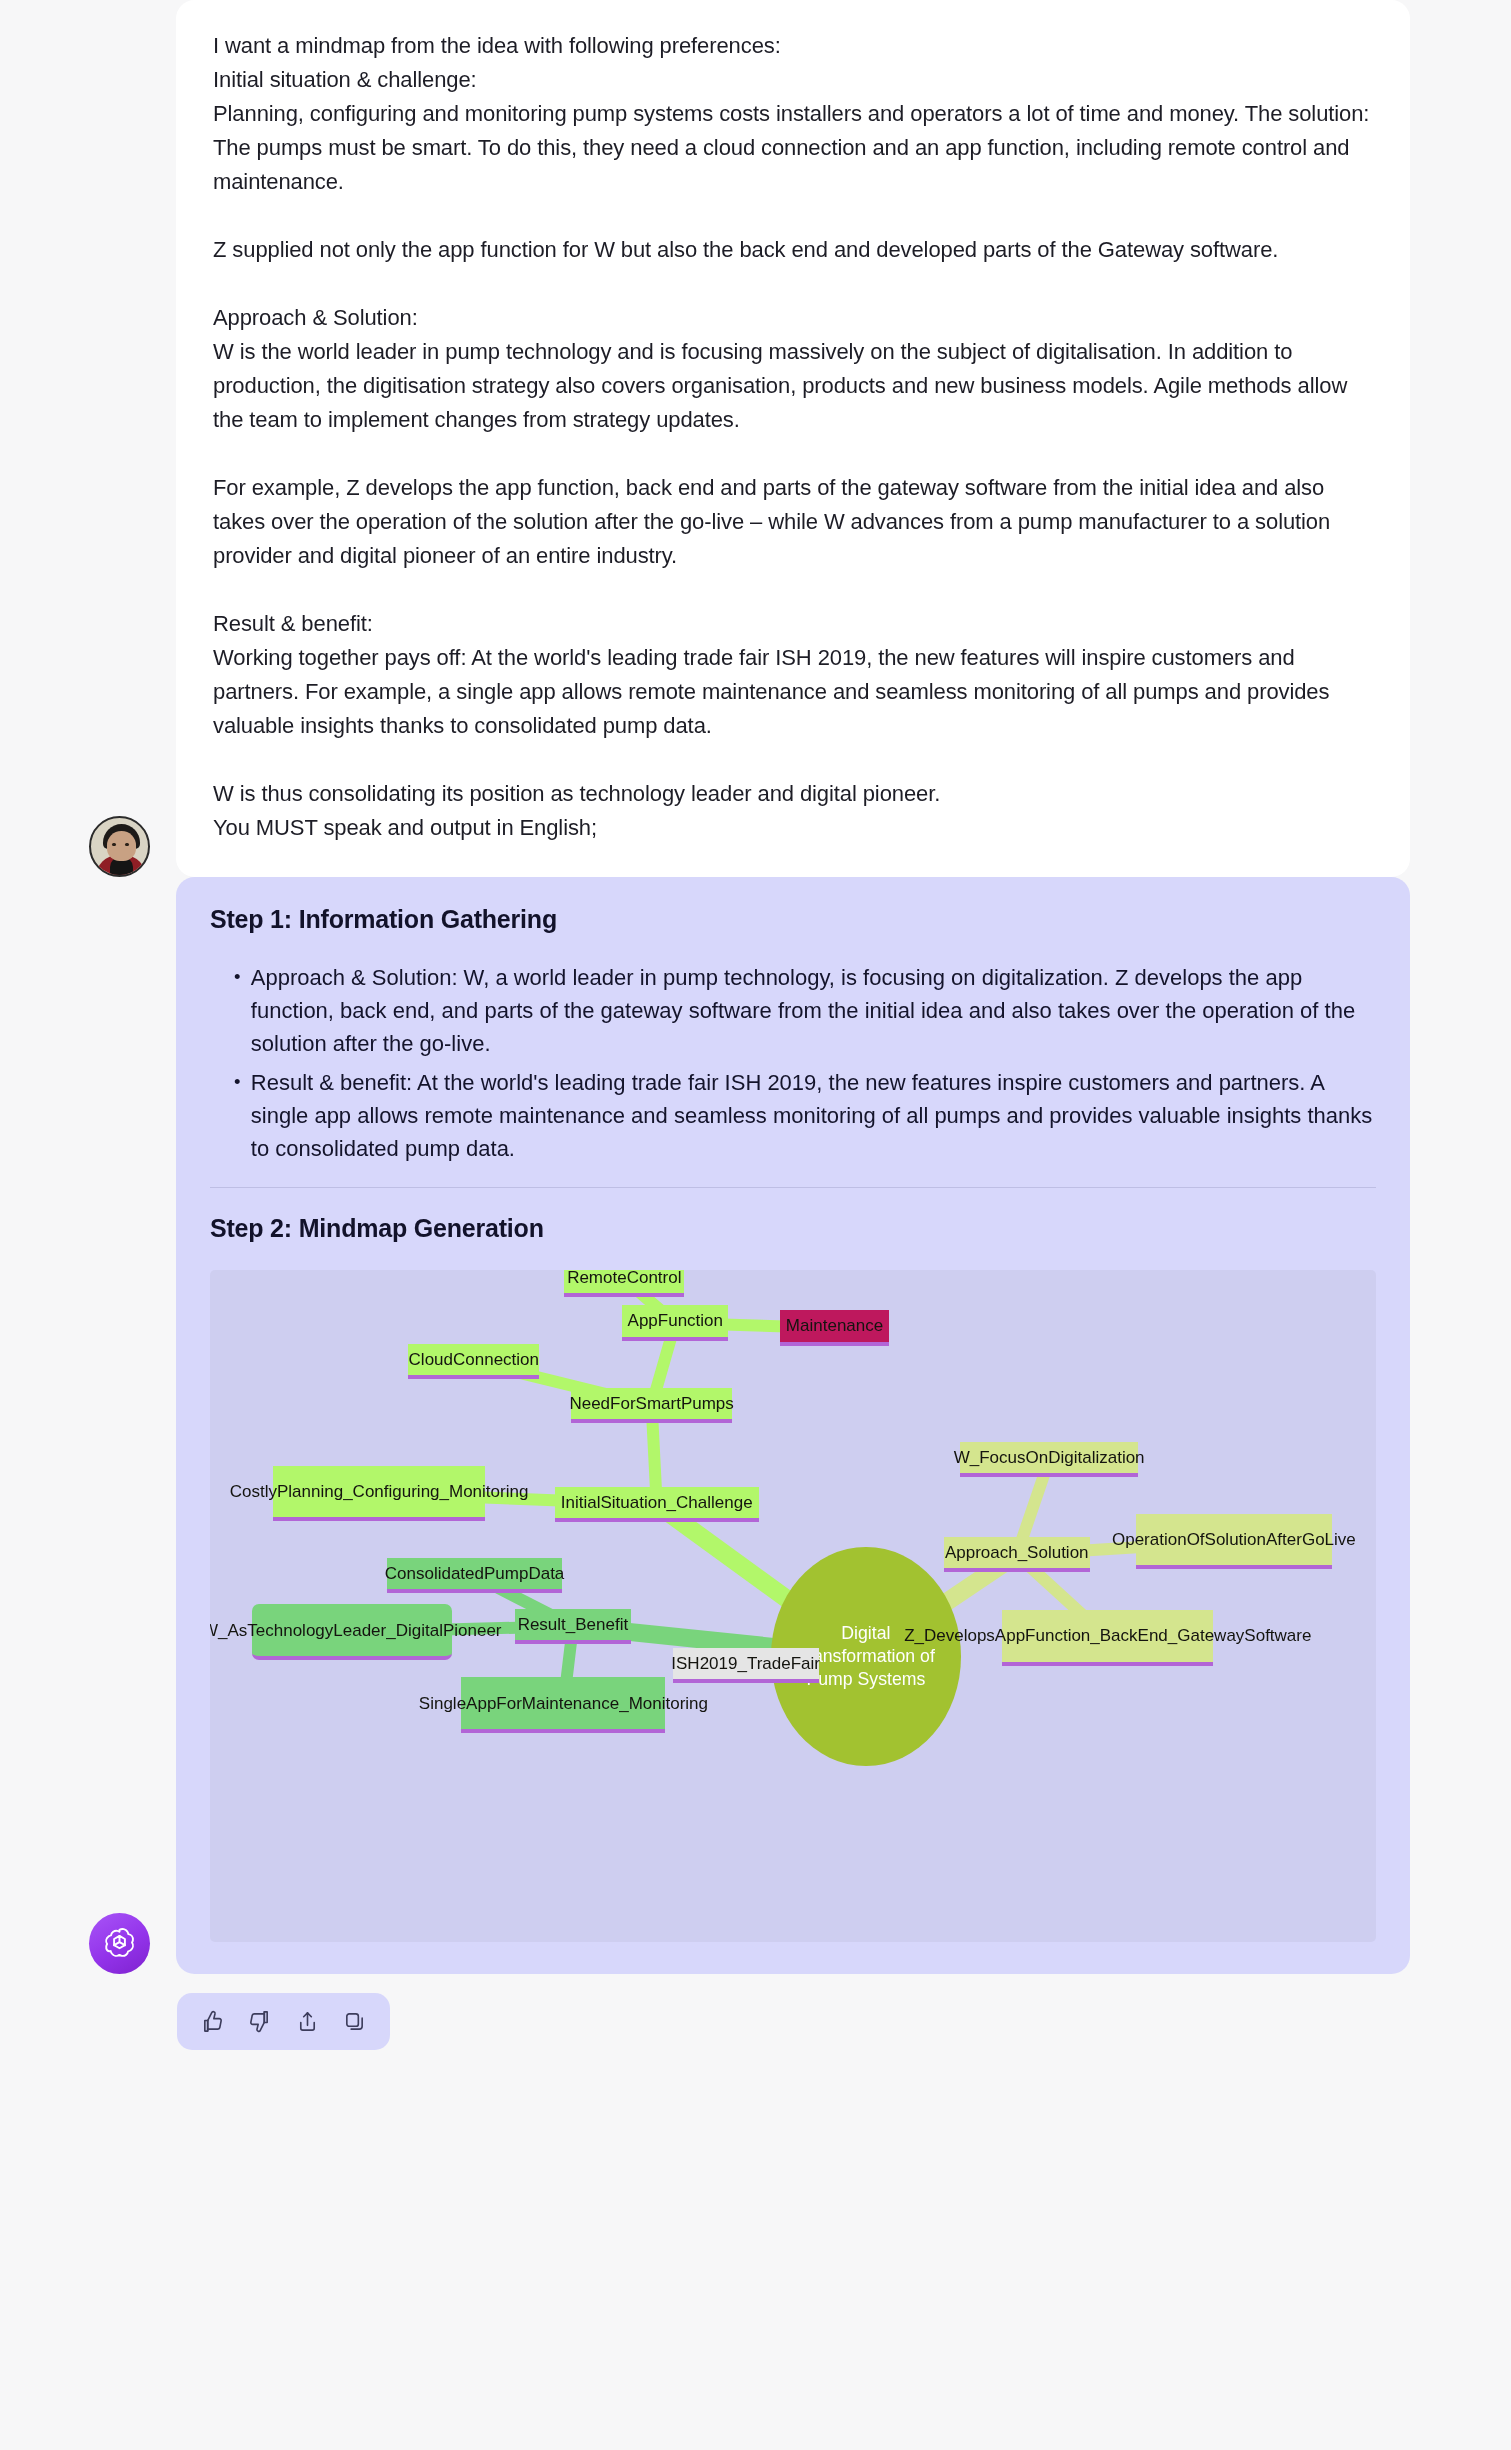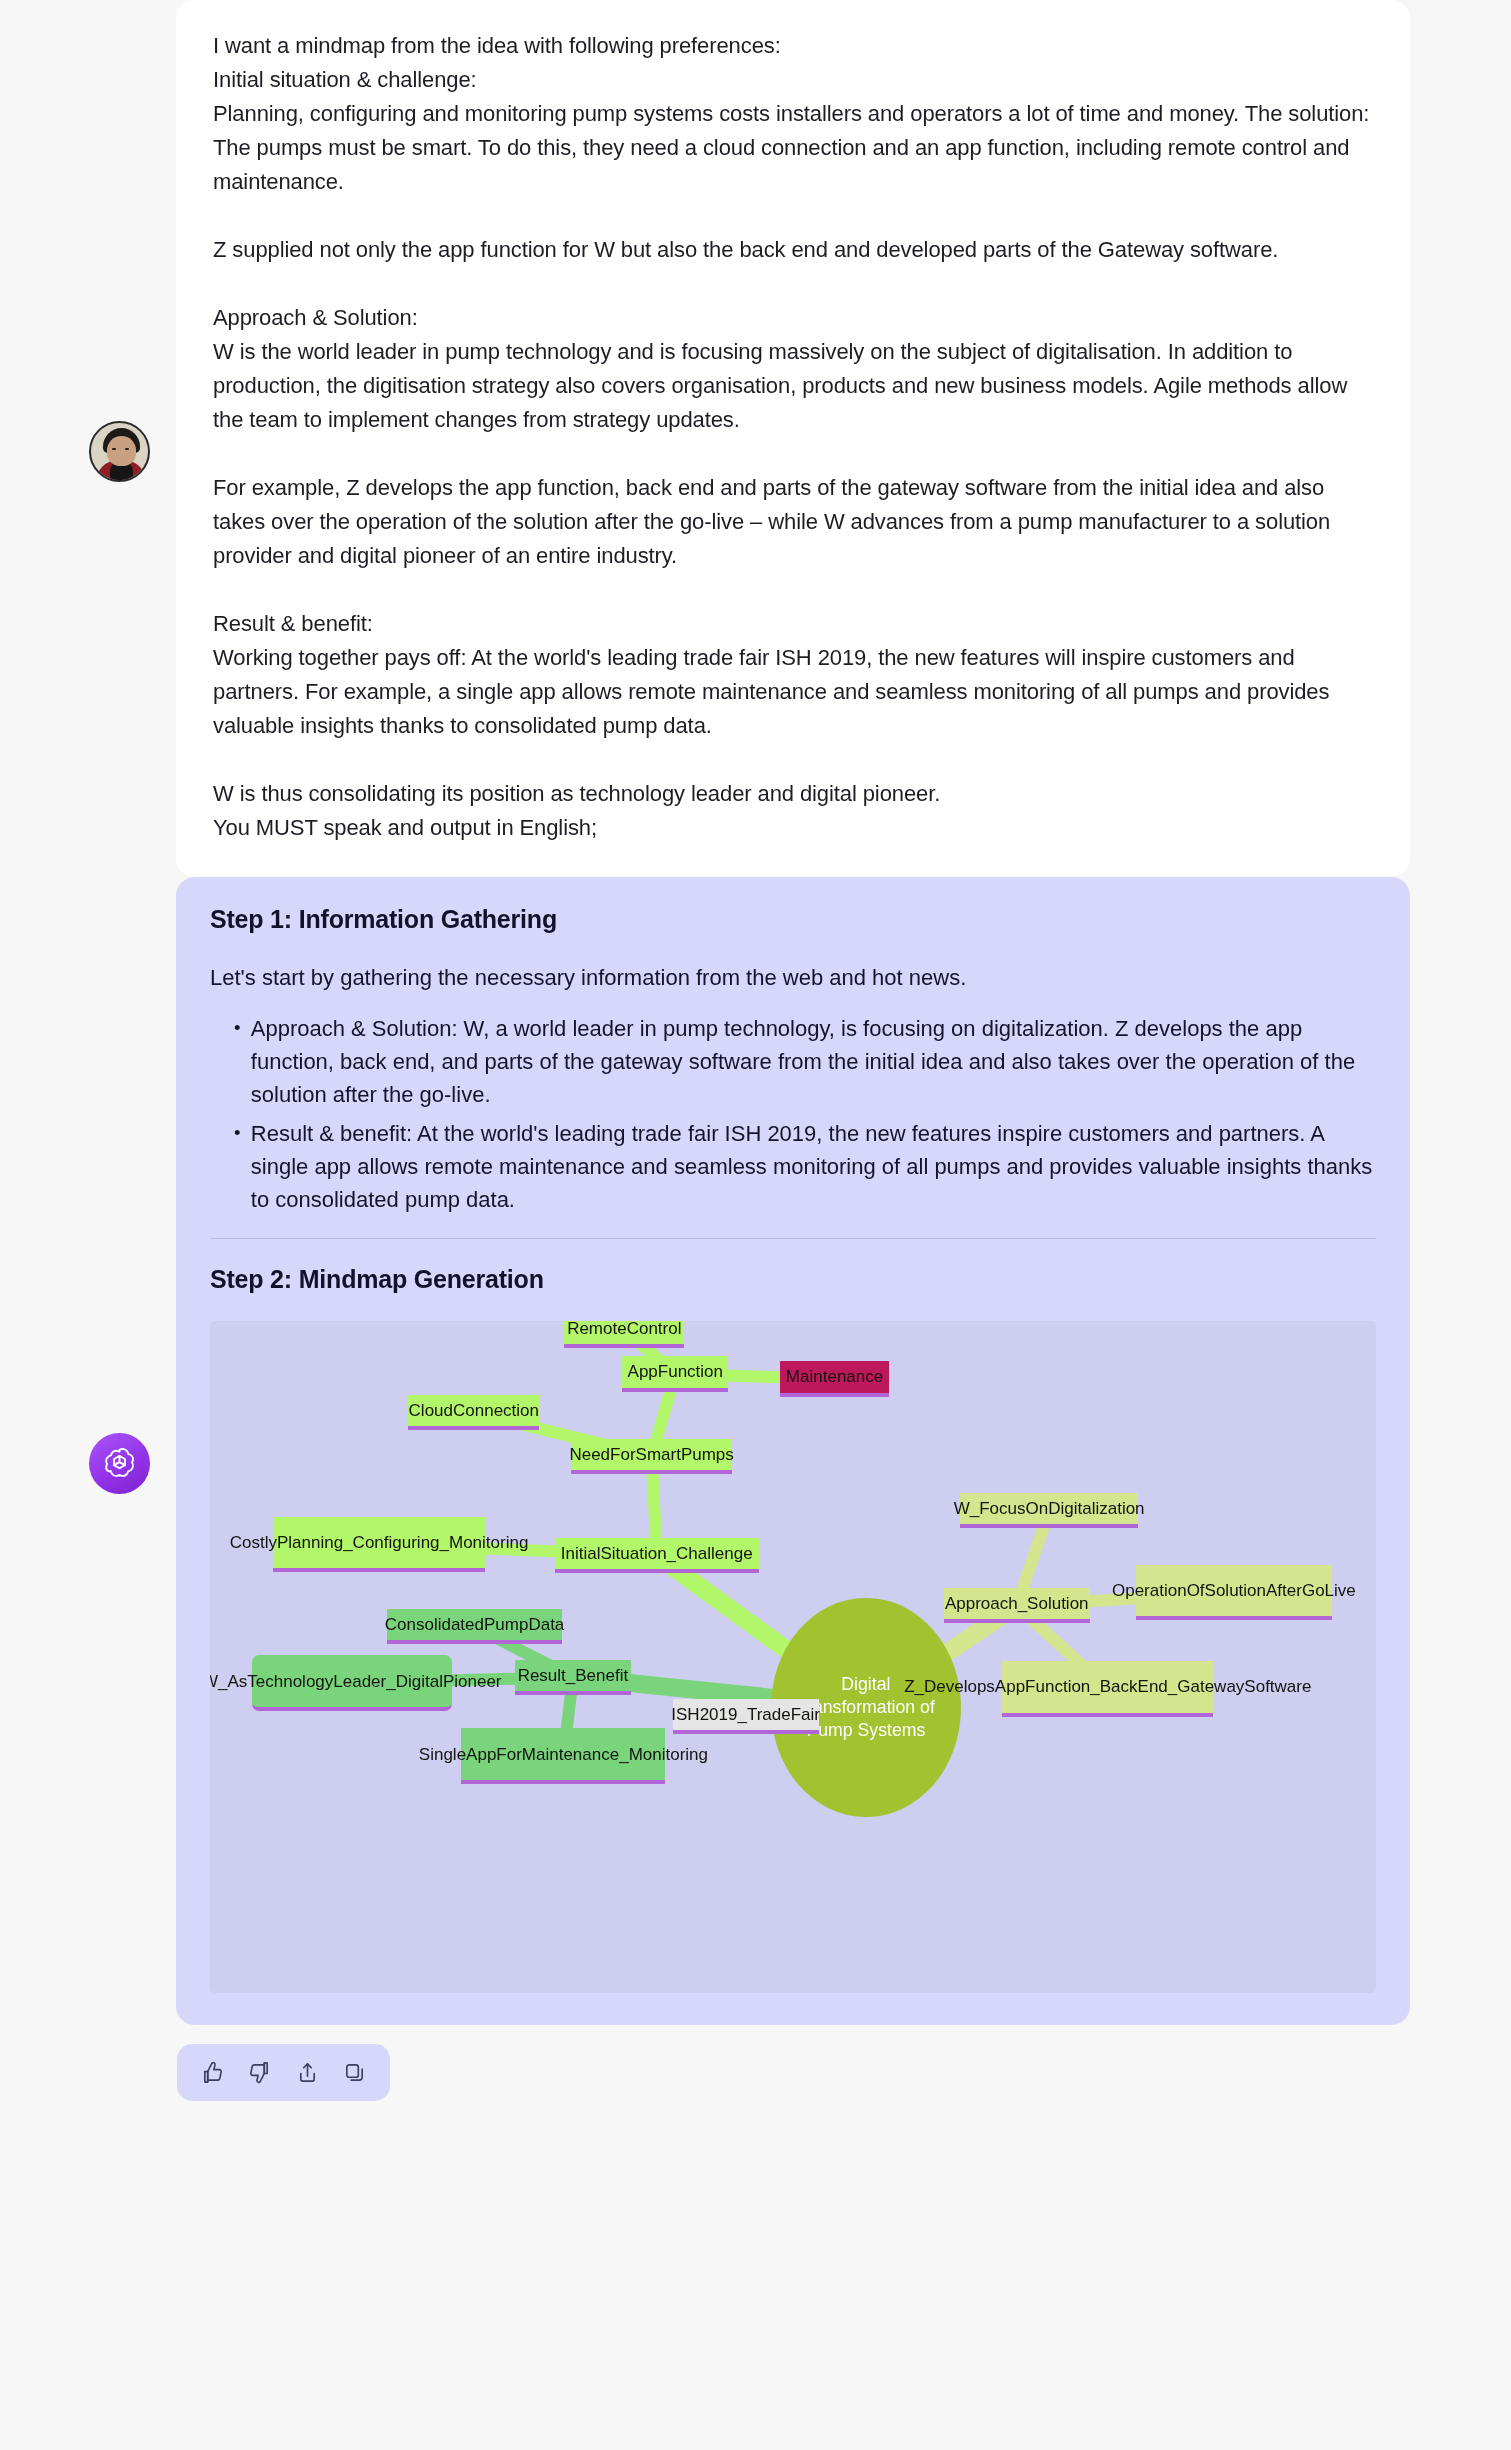--- a/index.html
+++ b/index.html
@@ -15,21 +15,21 @@
   }
 
   .page {
     width: 1511px;
     padding: 0 0 34px 0;
   }
 
   
   .msg-row {
     display: flex;
-    align-items: center;
+    align-items: flex-end;
     padding: 0 101px 0 89px;
   }
   .msg-row + .msg-row { }
 
   .avatar-col {
     width: 87px;
     flex: 0 0 87px;
     display: flex;
     justify-content: flex-start;
     padding-top: 25px;
@@ -260,21 +260,20 @@
             <path d="M12 7.1v4l3.5 2"></path>
             <path d="M12 11.1 8.5 13.1"></path>
           </svg>
         </span>
       </div>
     </div>
 
     <div class="bubble bubble-assistant">
 
       <h2 class="step-title">Step 1: Information Gathering</h2>
-      <p class="step-intro">Let's start by gathering the necessary information from the web and hot news.</p>
       <ul class="bullets">
         <li>Approach &amp; Solution: W, a world leader in pump technology, is focusing on digitalization. Z develops the app function, back end, and parts of the gateway software from the initial idea and also takes over the operation of the solution after the go-live.</li>
         <li>Result &amp; benefit: At the world's leading trade fair ISH 2019, the new features inspire customers and partners. A single app allows remote maintenance and seamless monitoring of all pumps and provides valuable insights thanks to consolidated pump data.</li>
       </ul>
 
       <div class="divider"></div>
 
       <h2 class="step-title">Step 2: Mindmap Generation</h2>
 
       <div class="mindmap" id="mindmap" style="background: rgb(206, 206, 240);">

